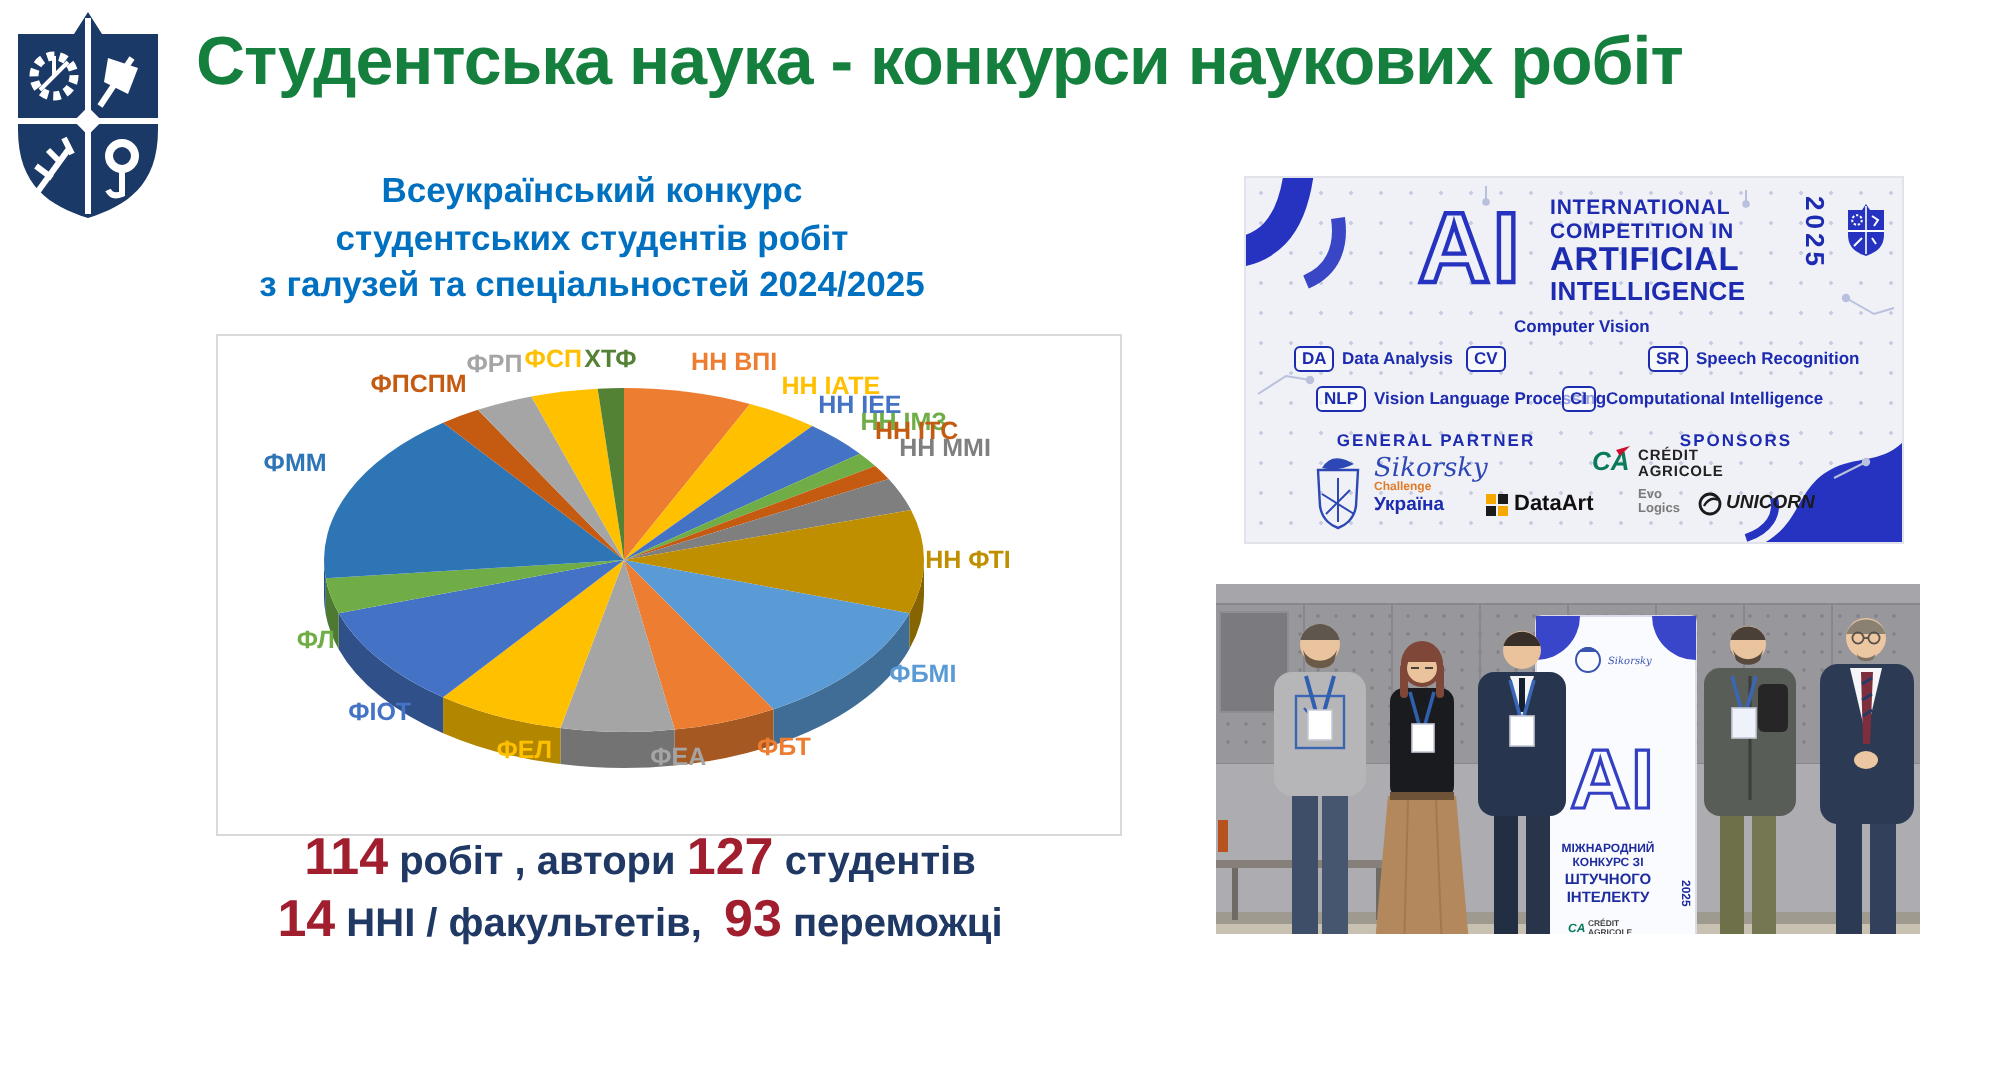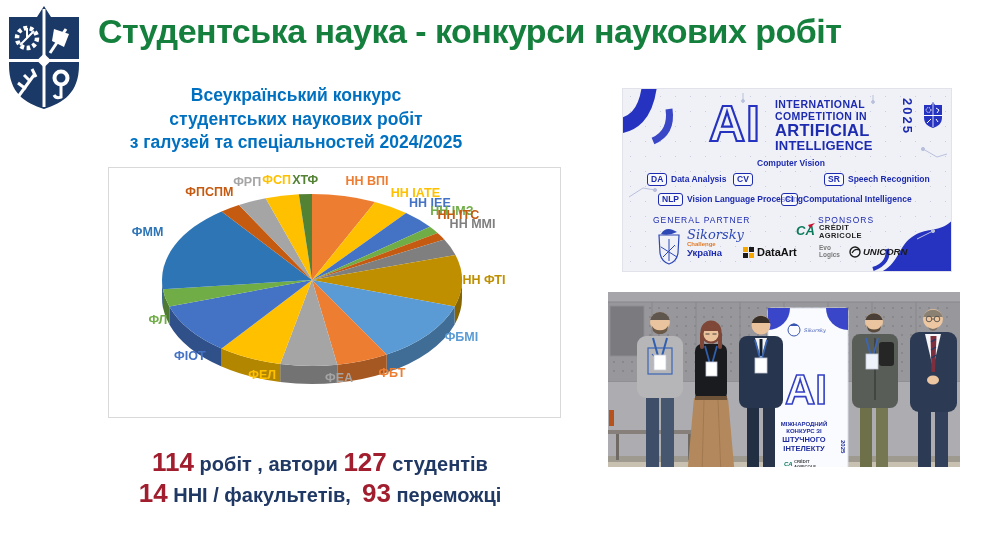--- a/index.html
+++ b/index.html
@@ -9,39 +9,39 @@
   
   #kpi-logo{position:absolute;left:6px;top:5px;}
   #page-title{position:absolute;left:98px;top:12px;width:900px;white-space:nowrap;
     font-size:34px;font-weight:700;letter-spacing:-0.5px;color:#15803d;}
   
   #subtitle{position:absolute;left:100px;top:84px;width:392px;text-align:center;
     color:#0070C0;font-size:17.5px;font-weight:700;line-height:23.5px;}
   #chart-panel{position:absolute;left:108px;top:167px;width:453px;height:251px;
     background:#ffffff;border:1px solid #D9D9D9;}
   #stats{position:absolute;left:92px;top:413px;width:456px;text-align:center;
-    color:#1F3864;font-size:20px;font-weight:700;margin-top:34px;}
+    color:#1F3864;font-size:20px;font-weight:700;}
   #stats .stat-line{height:31px;line-height:31px;}
   #stats span{white-space:pre-wrap;}
   #stats .num{font-size:26px;font-weight:800;color:#A11E2F;}
   
   #poster{position:absolute;left:622px;top:88px;width:330px;height:184px;
     background:#f0f1f6;border:1px solid #e2e3ea;overflow:hidden;
     background-image:radial-gradient(#c9cde2 0.8px, rgba(0,0,0,0) 0.9px);
     background-size:15px 15px;color:#1d2bb0;}
   #poster .abs{position:absolute;}
   .p-title-lines{left:152px;top:9px;line-height:12px;font-weight:800;font-size:10.5px;letter-spacing:.4px;}
   .p-title-lines .big{font-size:16.5px;font-weight:900;line-height:17px;letter-spacing:.3px;}
   .p-title-lines .mid{font-size:13px;font-weight:900;line-height:14px;letter-spacing:.2px;}
   .p-year{left:277px;top:9px;writing-mode:vertical-rl;font-size:13px;font-weight:800;letter-spacing:2px;height:52px;}
   .p-areas-heading{left:60px;top:66px;width:200px;text-align:center;font-size:10.5px;font-weight:800;letter-spacing:1.2px;}
   .p-badge{position:absolute;border:1.4px solid #1d2bb0;border-radius:3px;font-size:8.5px;font-weight:800;
     padding:0px 3px;line-height:11px;background:rgba(255,255,255,.55);text-align:center;}
   .p-area-label{position:absolute;font-size:8.5px;font-weight:600;line-height:13px;}
-  .p-part-head{font-size:8.5px;font-weight:400;letter-spacing:1px;text-align:left;}
+  .p-part-head{font-size:8.5px;font-weight:700;letter-spacing:1px;text-align:center;}
   .sik-script{font-family:"DejaVu Serif",serif;font-style:italic;font-size:13px;color:#2d47b5;line-height:12px;}
   .sik-challenge{font-size:6px;color:#e07b28;font-weight:700;line-height:7px;}
   .sik-ukr{font-size:9.5px;font-weight:800;color:#1d2bb0;line-height:10px;}
   .ca-name{font-size:7.5px;font-weight:700;color:#222;line-height:8px;letter-spacing:.4px;}
   .dataart{font-size:11px;font-weight:800;color:#101010;text-align:right;}
   .evo{font-size:6.5px;color:#7a7a7a;font-weight:700;line-height:6.5px;}
   .unicorn{font-size:9.5px;font-weight:800;font-style:italic;color:#1b1b1b;}
   
   #photo{position:absolute;left:608px;top:292px;width:352px;height:175px;overflow:hidden;background:#a16207;}
 </style>
@@ -69,21 +69,21 @@
     <g>
       <circle cx="55" cy="73" r="6.5" fill="none" stroke="#fff" stroke-width="4"></circle>
       <path d="M55,80 L55,92 Q50,94 48,90" stroke="#fff" stroke-width="3" fill="none"></path>
     </g>
   </svg>
 
   <div id="page-title">Студентська наука - конкурси наукових робіт</div>
 
   <div id="subtitle">
     <div>Всеукраїнський конкурс</div>
-    <div>студентських наукових робіт</div>
+    <div>студентських студентів робіт</div>
     <div>з галузей та спеціальностей 2024/2025</div>
   </div>
 
   <div id="chart-panel">
     <svg id="pie-svg" width="451" height="249" viewBox="0 0 451 249">
         <path d="M353,112 A150,86 0 0 1 345.658477444273,138.5754615162455 l0,18 A150,86 0 0 0 353,130 Z" fill="rgb(134,100,0)"></path>
         <path d="M345.658477444273,138.5754615162455 A150,86 0 0 1 277.7277658009235,186.56808030014616 l0,18 A150,86 0 0 0 345.658477444273,156.5754615162455 Z" fill="rgb(64,109,149)"></path>
         <path d="M277.7277658009235,186.56808030014616 A150,86 0 0 1 228.32501670691,196.76543518281386 l0,18 A150,86 0 0 0 277.7277658009235,204.56808030014616 Z" fill="rgb(166,88,34)"></path>
         <path d="M228.32501670691,196.76543518281386 A150,86 0 0 1 171.19893351169168,196.0450586268646 l0,18 A150,86 0 0 0 228.32501670691,214.76543518281386 Z" fill="rgb(115,115,115)"></path>
         <path d="M171.19893351169168,196.0450586268646 A150,86 0 0 1 112.56056874664625,180.61032180031708 l0,18 A150,86 0 0 0 171.19893351169168,214.0450586268646 Z" fill="rgb(179,134,0)"></path>

